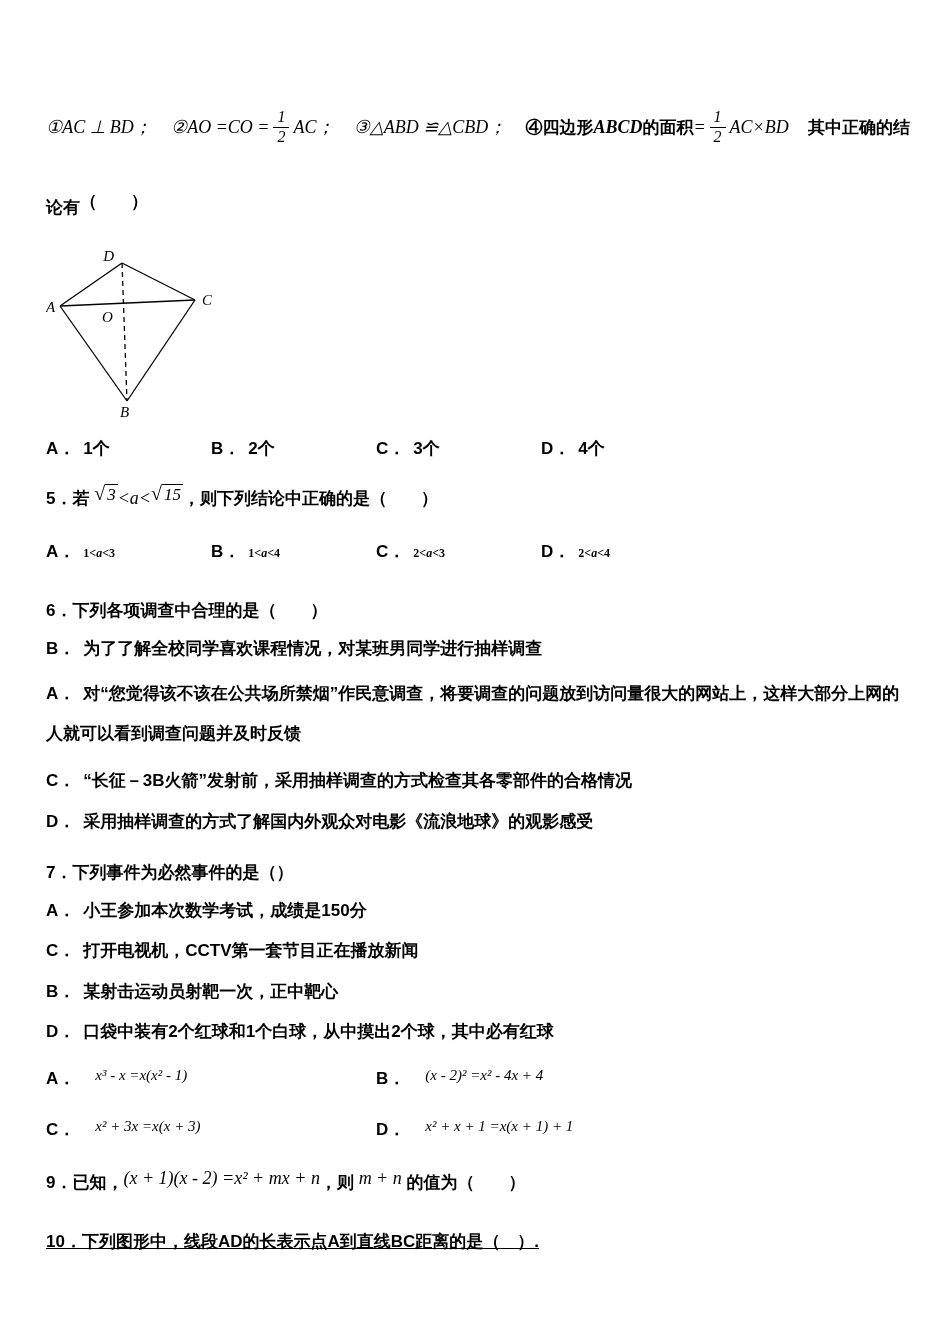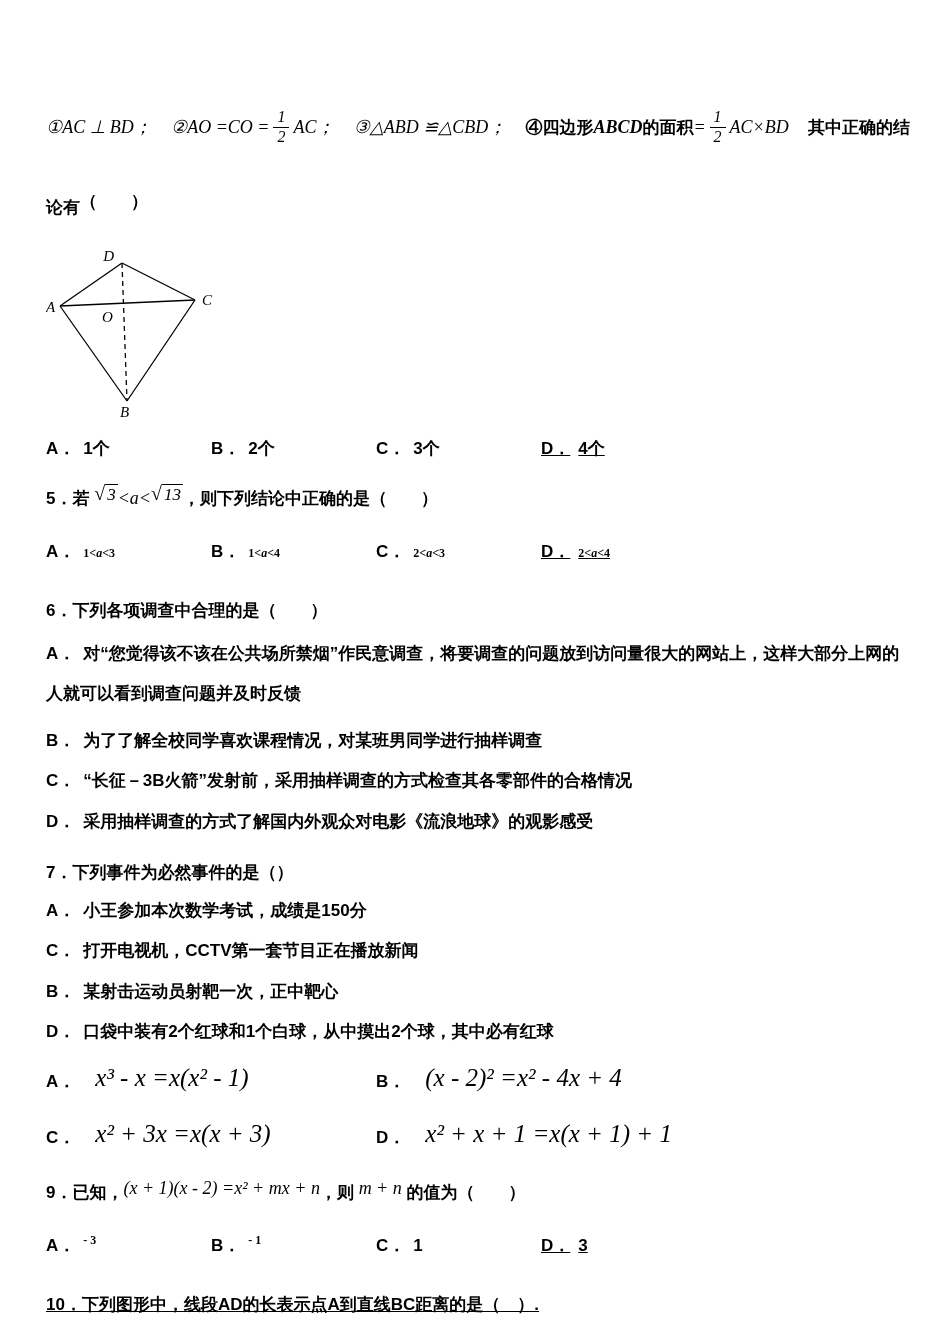--- a/index.html
+++ b/index.html
@@ -36,21 +36,21 @@
 
   .line2 { margin-top: 38px; font-weight: 700; }
   .line2 .paren { font-weight: 700; position: relative; top: -6px; }
 
   .fig { margin-top: 30px; width: 230px; height: 172px; }
   .fig svg { display: block; }
   .fig text { font-family: "Liberation Serif", serif; font-style: italic; font-size: 15px; fill: #000; }
 
   .optrow { display: flex; margin-top: 16px; }
   .optrow .opt { width: 165px; white-space: nowrap; }
-  .optrow .opt:last-child { width: auto; text-decoration: underline; }
+  .optrow .opt:last-child { width: auto; }
   .olab { font-weight: 700; margin-right: 8px; }
   .optval { font-weight: 700; }
   .omath { font-family: "Liberation Serif", serif; font-weight: 700; font-size: 12px; }
   .omath i { font-style: italic; }
   .raised { position: relative; top: -7px; }
 
   .stem { margin-top: 26px; }
   .qnum { font-weight: 700; }
 
   .sqrt { font-family: "Liberation Serif", serif; white-space: nowrap; position: relative; top: -4px; }
@@ -61,21 +61,21 @@
   .optline.twolines { line-height: 2.35; margin-top: 12px; }
 
   .gap-lg { margin-top: 30px; }
   .gap-md { margin-top: 36px; }
 
   .q8grid {
     display: grid; grid-template-columns: 330px auto;
     row-gap: 28px; margin-top: 22px; justify-content: start; align-items: center;
   }
   .q8cell { display: flex; align-items: center; }
-  .q8cell .math { font-size: 25px; margin-left: 12px; position: relative; top: -3px; }
+  .q8cell .math { font-size: 15px; margin-left: 12px; position: relative; top: -3px; }
 
   .mraise { position: relative; top: -4px; }
 </style>
 </head>
 <body>
 
 <div class="page">
 
   <div class="line1">
     <span class="seg math">①AC ⊥ BD；</span>
@@ -127,34 +127,34 @@
 
   <div class="optrow">
     <span class="opt"><span class="olab">A．</span><span class="optval">1个</span></span>
     <span class="opt"><span class="olab">B．</span><span class="optval">2个</span></span>
     <span class="opt"><span class="olab">C．</span><span class="optval">3个</span></span>
     <span class="opt"><span class="olab">D．</span><span class="optval">4个</span></span>
   </div>
 
   <div class="stem">
     <span class="qnum">5．</span><span class="cn">若</span>
-    <span class="sqrt"><span class="sign">√</span><span class="rad">3</span></span><span class="math">&lt;a&lt;</span><span class="sqrt"><span class="sign">√</span><span class="rad">13</span></span><span class="cn">，则下列结论中正确的是（　　）</span>
+    <span class="sqrt"><span class="sign">√</span><span class="rad">3</span></span><span class="math">&lt;a&lt;</span><span class="sqrt"><span class="sign">√</span><span class="rad">15</span></span><span class="cn">，则下列结论中正确的是（　　）</span>
   </div>
   <div class="optrow gap-lg">
     <span class="opt"><span class="olab">A．</span><span class="omath"><span>1&lt;</span><i>a</i><span>&lt;3</span></span></span>
     <span class="opt"><span class="olab">B．</span><span class="omath"><span>1&lt;</span><i>a</i><span>&lt;4</span></span></span>
     <span class="opt"><span class="olab">C．</span><span class="omath"><span>2&lt;</span><i>a</i><span>&lt;3</span></span></span>
     <span class="opt"><span class="olab">D．</span><span class="omath"><span>2&lt;</span><i>a</i><span>&lt;4</span></span></span>
   </div>
 
   <div class="stem gap-md">
     <span class="qnum">6．</span><span class="cn">下列各项调查中合理的是（　　）</span>
   </div>
+  <div class="optline cn"><span class="olab">B．</span><span>为了了解全校同学喜欢课程情况，对某班男同学进行抽样调查</span></div>
   <div class="optline twolines cn"><span class="olab">A．</span><span>对“您觉得该不该在公共场所禁烟”作民意调查，将要调查的问题放到访问量很大的网站上，这样大部分上网的人就可以看到调查问题并及时反馈</span></div>
-  <div class="optline cn"><span class="olab">B．</span><span>为了了解全校同学喜欢课程情况，对某班男同学进行抽样调查</span></div>
   <div class="optline cn"><span class="olab">C．</span><span>“长征－3B火箭”发射前，采用抽样调查的方式检查其各零部件的合格情况</span></div>
   <div class="optline cn"><span class="olab">D．</span><span>采用抽样调查的方式了解国内外观众对电影《流浪地球》的观影感受</span></div>
 
   <div class="stem">
     <span class="qnum">7．</span><span class="cn">下列事件为必然事件的是（）</span>
   </div>
   <div class="optline cn"><span class="olab">A．</span><span>小王参加本次数学考试，成绩是150分</span></div>
   <div class="optline cn"><span class="olab">C．</span><span>打开电视机，CCTV第一套节目正在播放新闻</span></div>
   <div class="optline cn"><span class="olab">B．</span><span>某射击运动员射靶一次，正中靶心</span></div>
   <div class="optline cn"><span class="olab">D．</span><span>口袋中装有2个红球和1个白球，从中摸出2个球，其中必有红球</span></div>
@@ -174,24 +174,18 @@
       </div>
     <div class="q8cell">
         <span class="olab">D．</span>
         <span class="math">x² + x + 1 =x(x + 1) + 1</span>
       </div>
   </div>
 
   <div class="stem gap-lg">
     <span class="qnum">9．</span><span class="cn">已知，</span><span class="math mraise">(x + 1)(x - 2) =x² + mx + n</span><span class="cn">，则</span> <span class="math mraise">m + n</span> <span class="cn">的值为（　　）</span>
   </div>
-  <div class="optrow gap-lg">
-    <span class="opt"><span class="olab">A．</span><span class="omath raised">- 3</span></span>
-    <span class="opt"><span class="olab">B．</span><span class="omath raised">- 1</span></span>
-    <span class="opt"><span class="olab">C．</span><span class="optval">1</span></span>
-    <span class="opt"><span class="olab">D．</span><span class="optval">3</span></span>
-  </div>
 
   <div class="stem" style="margin-top:36px;text-decoration:underline;">
     <span class="qnum">10．</span><span class="cn">下列图形中，线段AD的长表示点A到直线BC距离的是（　）.</span>
   </div>
 
 </div>
 
 </body></html>

